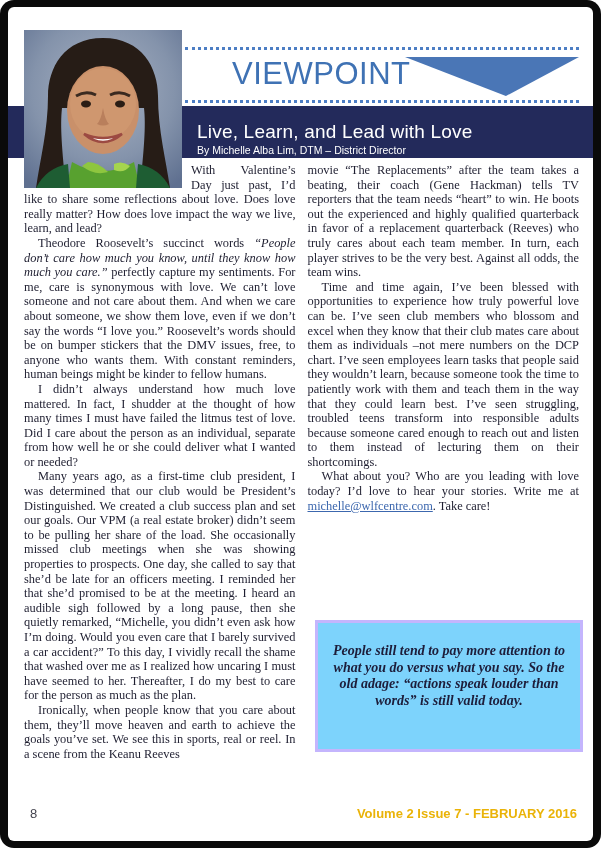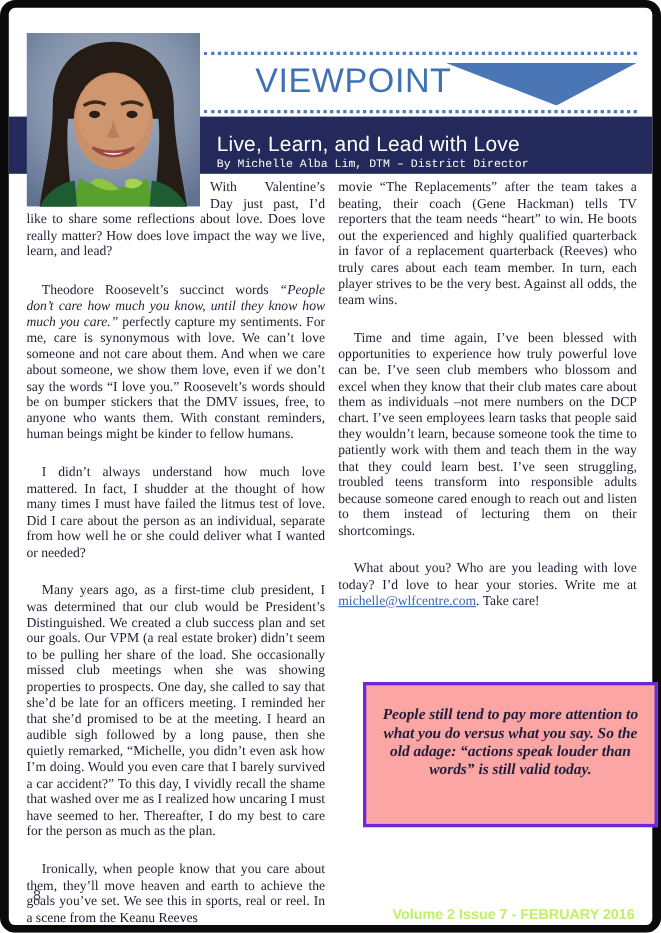--- a/index.html
+++ b/index.html
@@ -4,57 +4,57 @@
 <style>
   html,body{margin:0;padding:0;background:#ffffff;}
   body{font-family:"Liberation Serif", serif;}
   .frame{position:relative;width:601px;height:848px;background:#0a0a0a;border-radius:14px;overflow:hidden;}
   .page-bg{position:absolute;left:8px;top:7px;right:8px;bottom:7px;background:#ffffff;border-radius:6px;}
 
   
   .navy-bar{position:absolute;left:8px;right:8px;top:106px;height:52px;background:#232a5b;z-index:2;}
   .navy-bar .bar-title{margin:15px 0 0 189px;color:#ffffff;font-family:"Liberation Sans",sans-serif;
     font-size:19px;font-weight:400;letter-spacing:.2px;}
-  .navy-bar .bar-byline{margin:1px 0 0 189px;color:#ffffff;font-family:Liberation Mono, monospace;
+  .navy-bar .bar-byline{margin:1px 0 0 189px;color:#ffffff;font-family:Liberation Sans, sans-serif;
     font-size:10.5px;font-weight:400;}
   .masthead{position:absolute;left:185px;top:47px;width:394px;z-index:3;
     border-top:3px dotted #4d7ec4;border-bottom:3px dotted #4d7ec4;}
   .mast-row{position:relative;height:50px;}
   .viewpoint{position:absolute;left:11px;top:2px;font-family:"Liberation Sans",sans-serif;
     font-size:31px;line-height:44px;font-weight:500;color:#3f72b4;letter-spacing:.5px;margin-left:36px;}
   .triangle{position:absolute;right:0;top:7px;width:174px;height:39px;background:#4a76b6;
     -webkit-clip-path:polygon(0 0,100% 0,58% 100%);clip-path:polygon(0 0,100% 0,58% 100%);}
 
   
   .photo{position:absolute;left:24px;top:30px;width:158px;height:158px;z-index:5;overflow:hidden;}
   .photo svg{display:block;}
 
   
   .columns{position:absolute;left:24px;top:163px;width:555px;display:flex;gap:12px;z-index:1;}
   .col{flex:1;min-width:0;}
   .photo-spacer{float:left;width:167px;height:27px;}
   p.body-para{margin:0;font-size:12.4px;line-height:14.6px;color:#1e1e30;text-align:justify;}
-  p.body-para.indent{text-indent:14px;margin-top:20px;}
+  p.body-para.indent{text-indent:14px;}
   p.body-para .italic{font-style:italic;}
   a.email-link{color:#3c67ae;text-decoration:underline;}
 
   
-  .quote-box{position:absolute;left:330px;top:620px;width:262px;height:126px;z-index:1;
-    border:3px solid #6d28d9;background:#fca5a5;box-sizing:content-box;
+  .quote-box{position:absolute;left:315px;top:620px;width:262px;height:126px;z-index:1;
+    border:3px solid #c4b5fd;background:#7dd3fc;box-sizing:content-box;
     padding:0;text-align:center;}
   .quote-text{margin:20px 8px 0 8px;font-size:14px;line-height:16.5px;font-weight:700;font-style:italic;
     color:#1d1d3a;}
   .quote-attrib{margin:2px 8px 0 8px;font-size:11px;line-height:13px;font-weight:700;font-style:italic;
     color:#1d1d3a;}
 
   
   .footer-page{position:absolute;left:30px;top:806px;font-family:"Liberation Sans",sans-serif;
     font-size:13px;color:#44444f;z-index:1;}
   .footer-issue{position:absolute;right:24px;top:806px;font-family:"Liberation Sans",sans-serif;
-    font-size:13px;font-weight:600;color:#bef264;z-index:1;margin-top:17px;}
+    font-size:13px;font-weight:600;color:#eab308;z-index:1;}
 </style>
 </head>
 <body>
 
 <div class="frame">
   <div class="page-bg"></div>
 
   <div class="masthead">
     <div class="mast-row">
       <div class="viewpoint">VIEWPOINT</div>

